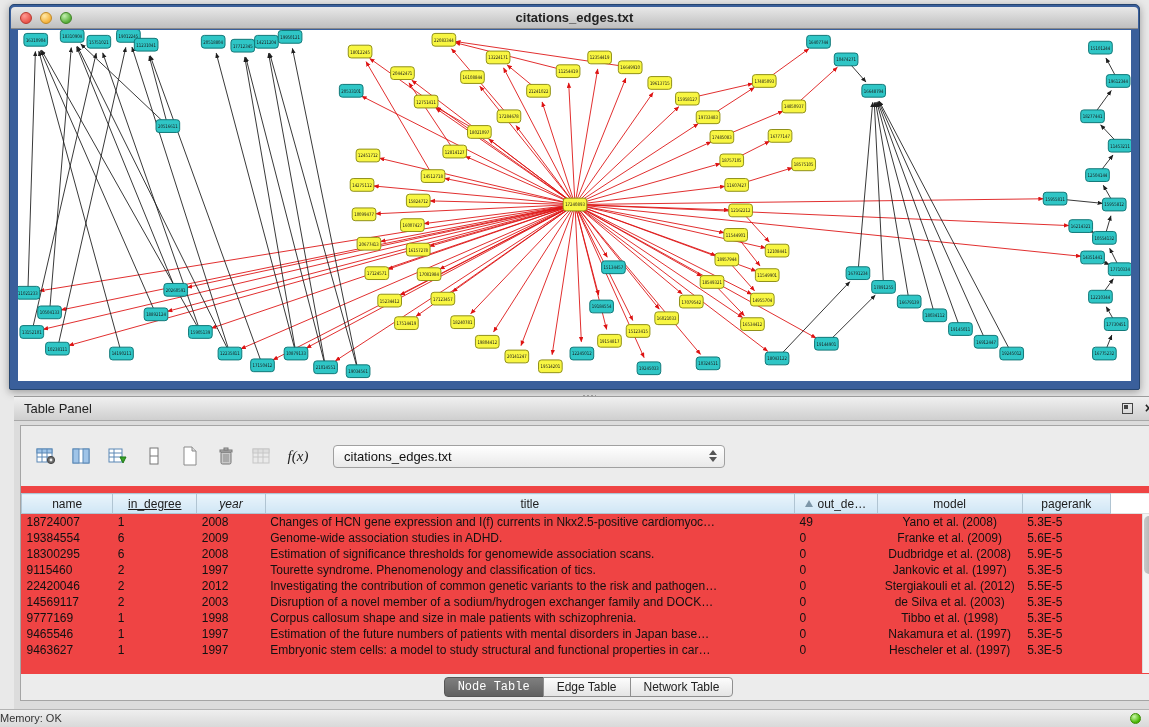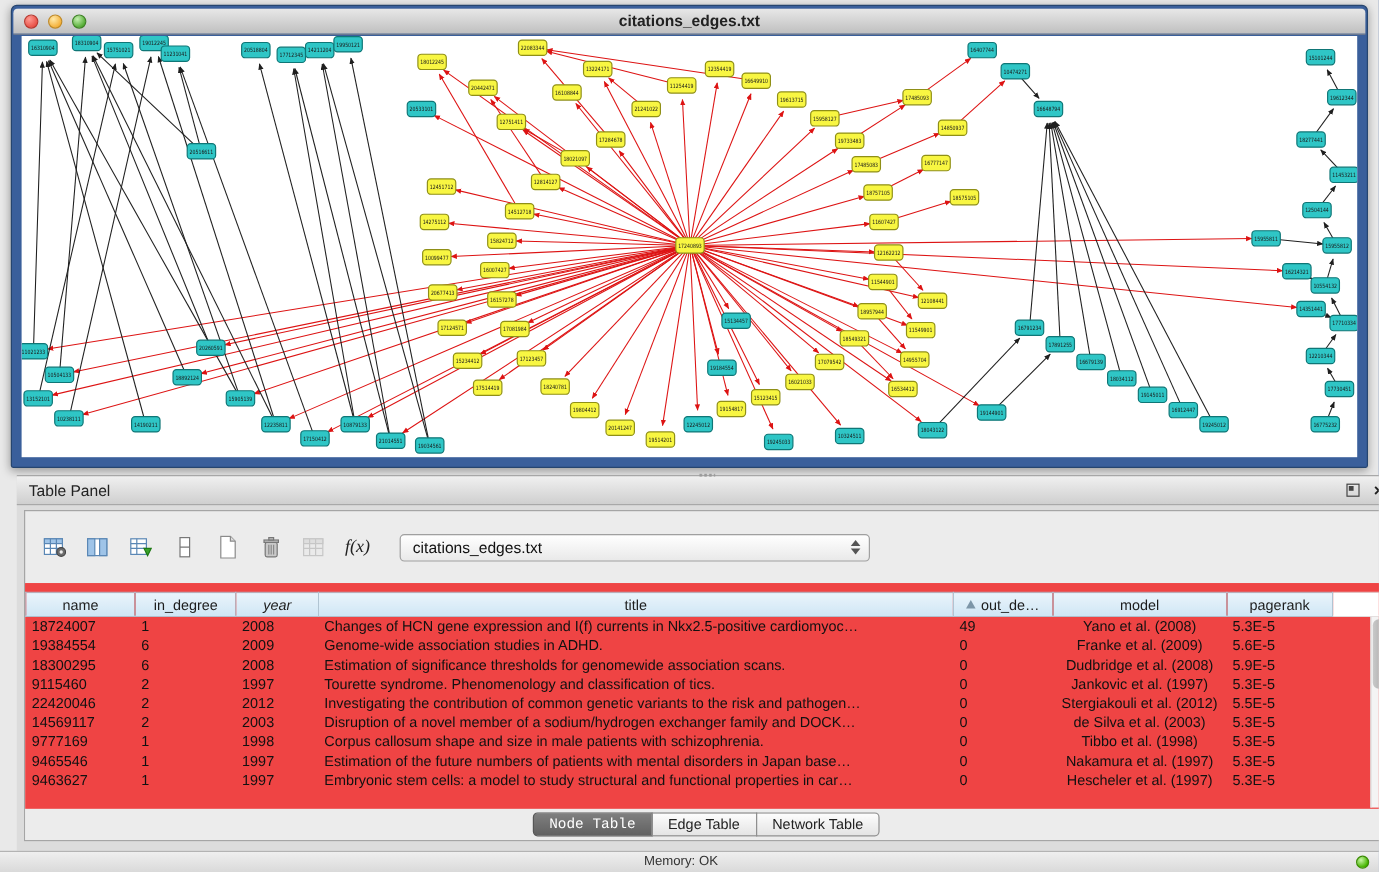--- a/index.html
+++ b/index.html
@@ -68,21 +68,21 @@
   .tabsbar { flex:0 0 26px; display:flex; align-items:center; justify-content:center; background:#ececec; }
   .tab { height:20px; padding:0 13px; font-size:12px; line-height:18px; border:1px solid #8f8f8f;
     background:linear-gradient(#fdfdfd,#e4e4e4); color:#222; margin-left:-1px; }
   .tab:first-child { border-radius:4px 0 0 4px; margin-left:0; }
   .tab:last-child { border-radius:0 4px 4px 0; }
   .tab.active { background:linear-gradient(#7f7f7f,#616161); color:#fff; border-color:#565656;font-family:Liberation Mono, monospace; }
 
   
   .statusbar { position:absolute; left:0; bottom:0; width:1149px; height:18px;
     background:linear-gradient(#efefef,#d9d9d9); border-top:1px solid #b3b3b3;
-    font-size:11px; color:#333; line-height:17px; text-align:center; padding-right:14px; }
+    font-size:11px; color:#333; line-height:17px; text-align:left; padding-right:14px; }
   .mem-dot { position:absolute; right:8px; top:3px; width:11px; height:11px; border-radius:50%;
     background:radial-gradient(circle at 35% 30%, #c9f7a6, #46b500 70%); border:1px solid #3c8c05; }
 </style>
 </head>
 <body>
 
 <div class="net-window">
   <div class="titlebar">
     <div class="traffic">
       <span class="tl red"></span>
@@ -746,21 +746,21 @@
             <i class="dd-down"></i>
           </span>
       </div>
     </div>
 
     <div class="table-area">
       <table class="data">
         <thead>
             <tr id="table-header-row">
               <th style="width: 97px;"><span>name</span></th>
-              <th style="width: 90px;"><span>in_degree</span></th>
+              <th style="width: 90px; text-decoration: underline;"><span>in_degree</span></th>
               <th style="width: 75px; font-style: italic;"><span>year</span></th>
               <th style="width: 544px;"><span>title</span></th>
               <th style="width: 87px;"><span class="sort-asc-icon"></span><span>out_de…</span></th>
               <th style="width: 146px;"><span>model</span></th>
               <th style="width: 96px;"><span>pagerank</span></th>
               <th style="width: 52px; background: rgb(255, 255, 255); border-color: rgb(224, 224, 224);"></th>
             </tr>
           </thead>
         <tbody id="table-body">
             <tr>

